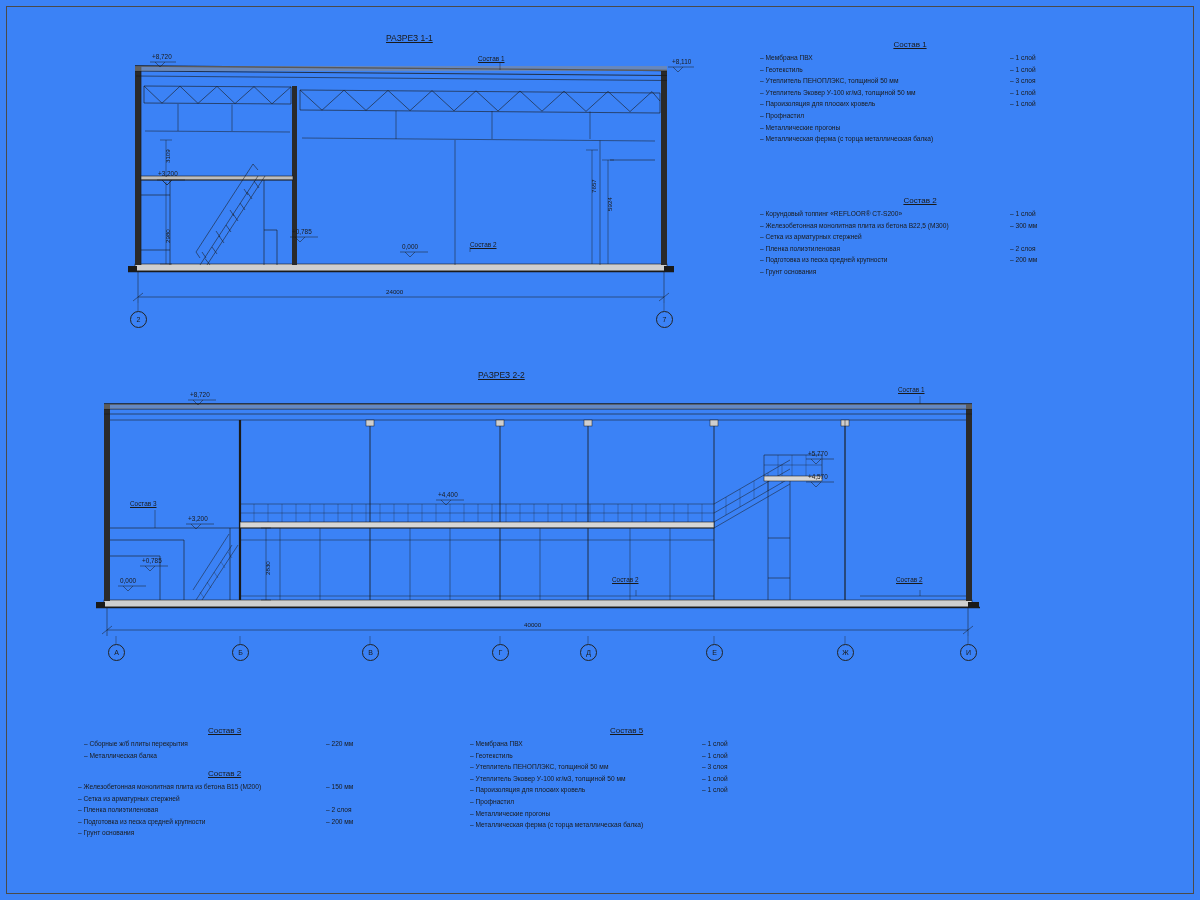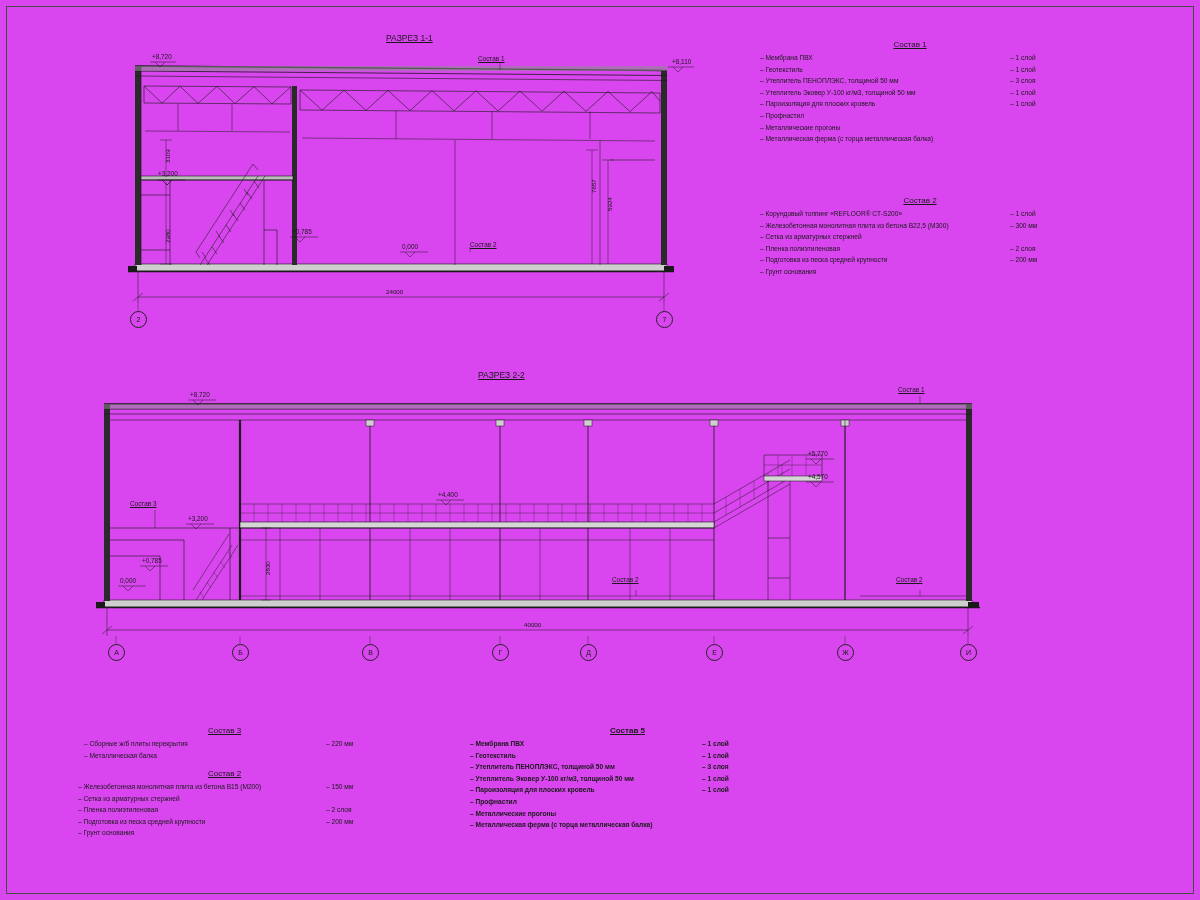--- a/index.html
+++ b/index.html
@@ -7,21 +7,21 @@
   body {
     width:1200px; height:900px;
     background:#ffffff;
     font-family:"Liberation Sans", sans-serif;
     color:#1a1a1a;
     position:relative;
     overflow:hidden;
   }
   .sheet {
     position:absolute; left:0; top:0; width:1200px; height:900px;
-    background:#d946ef;
+    background:#3b82f6;
   }
   .frame {
     position:absolute; left:6px; top:6px; width:1188px; height:888px;
     border:1px solid #4a4a4a;
   }
   svg.dwg { position:absolute; left:0; top:0; width:1200px; height:900px; }
   .secTitle {
     position:absolute;
     font-size:8.5px;
     text-decoration:underline;
@@ -607,21 +607,21 @@
           <span class="t">– Подготовка из песка средней крупности</span>
           <span class="q" style="left:248px;">– 200 мм</span>
         </div>
       <div class="specRow">
           <span class="t">– Грунт основания</span>
           <span class="q" style="left:248px;"></span>
         </div>
     </div>
   </div>
 
-  <div class="specBlock" style="left:470px; top:726px; width:300px;font-weight:bold;">
+  <div class="specBlock" style="left:470px; top:726px; width:300px;">
     <div class="specTitle" style="text-align:left; padding-left:140px;">Состав 5</div>
     <div>
       <div class="specRow">
           <span class="t">– Мембрана ПВХ</span>
           <span class="q" style="left:232px;">– 1 слой</span>
         </div>
       <div class="specRow">
           <span class="t">– Геотекстиль</span>
           <span class="q" style="left:232px;">– 1 слой</span>
         </div>

